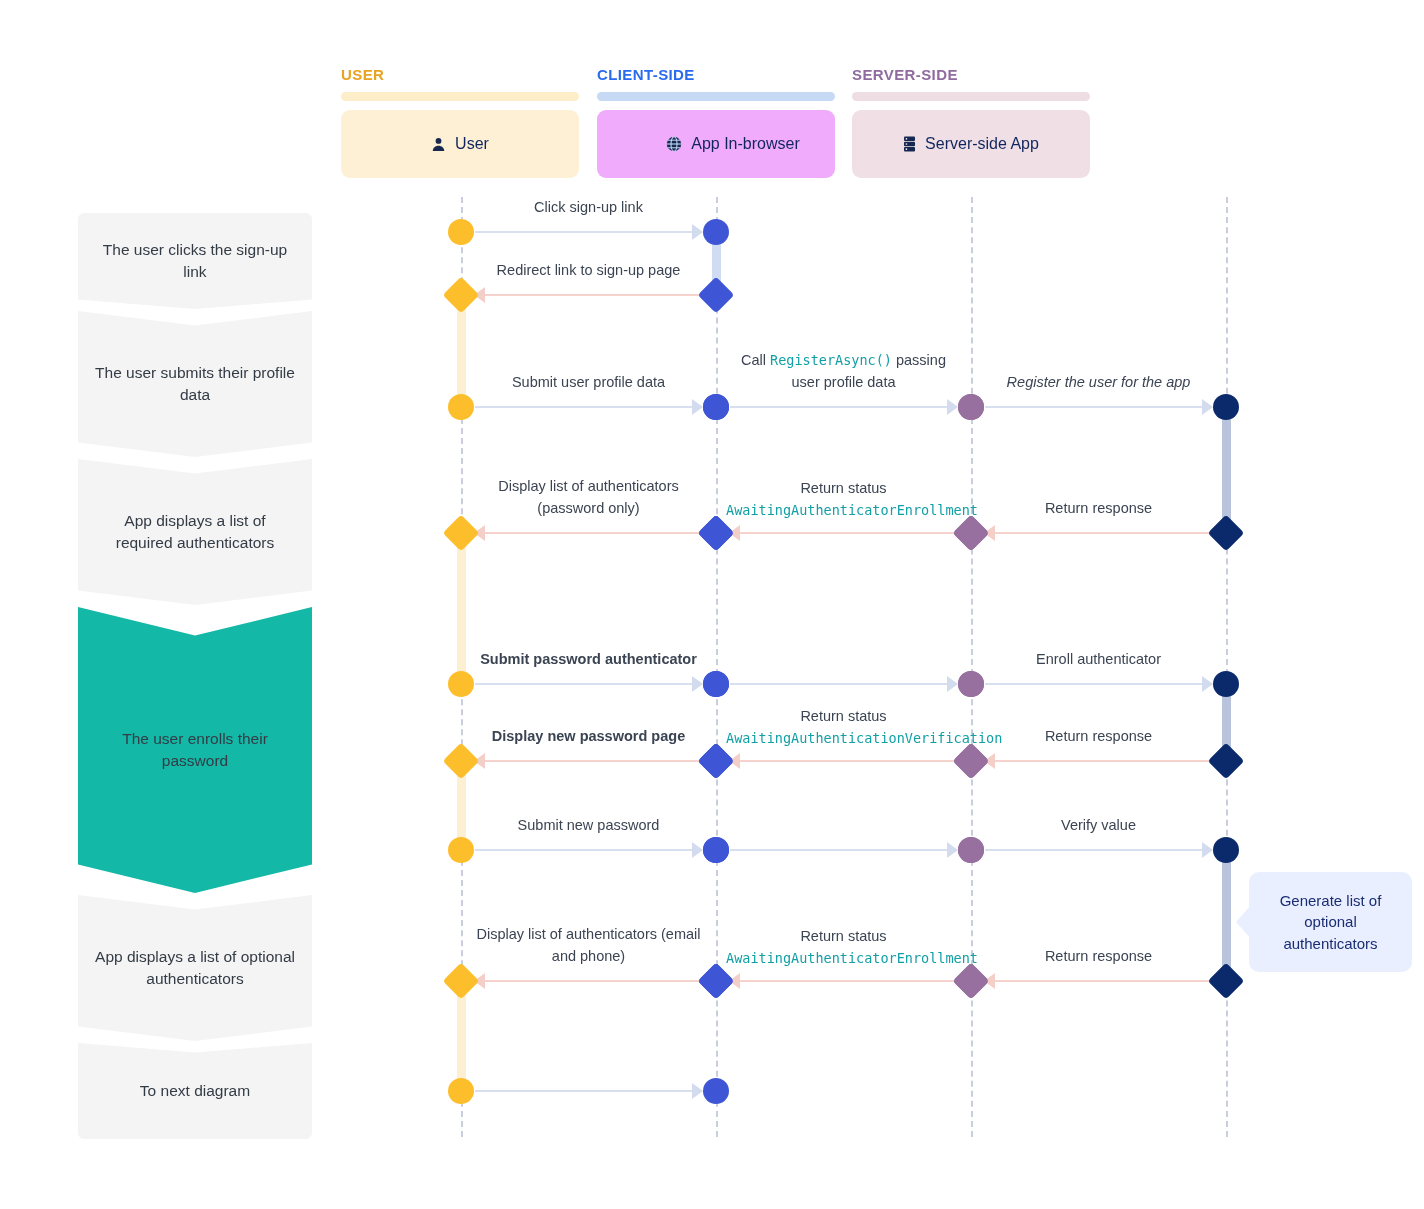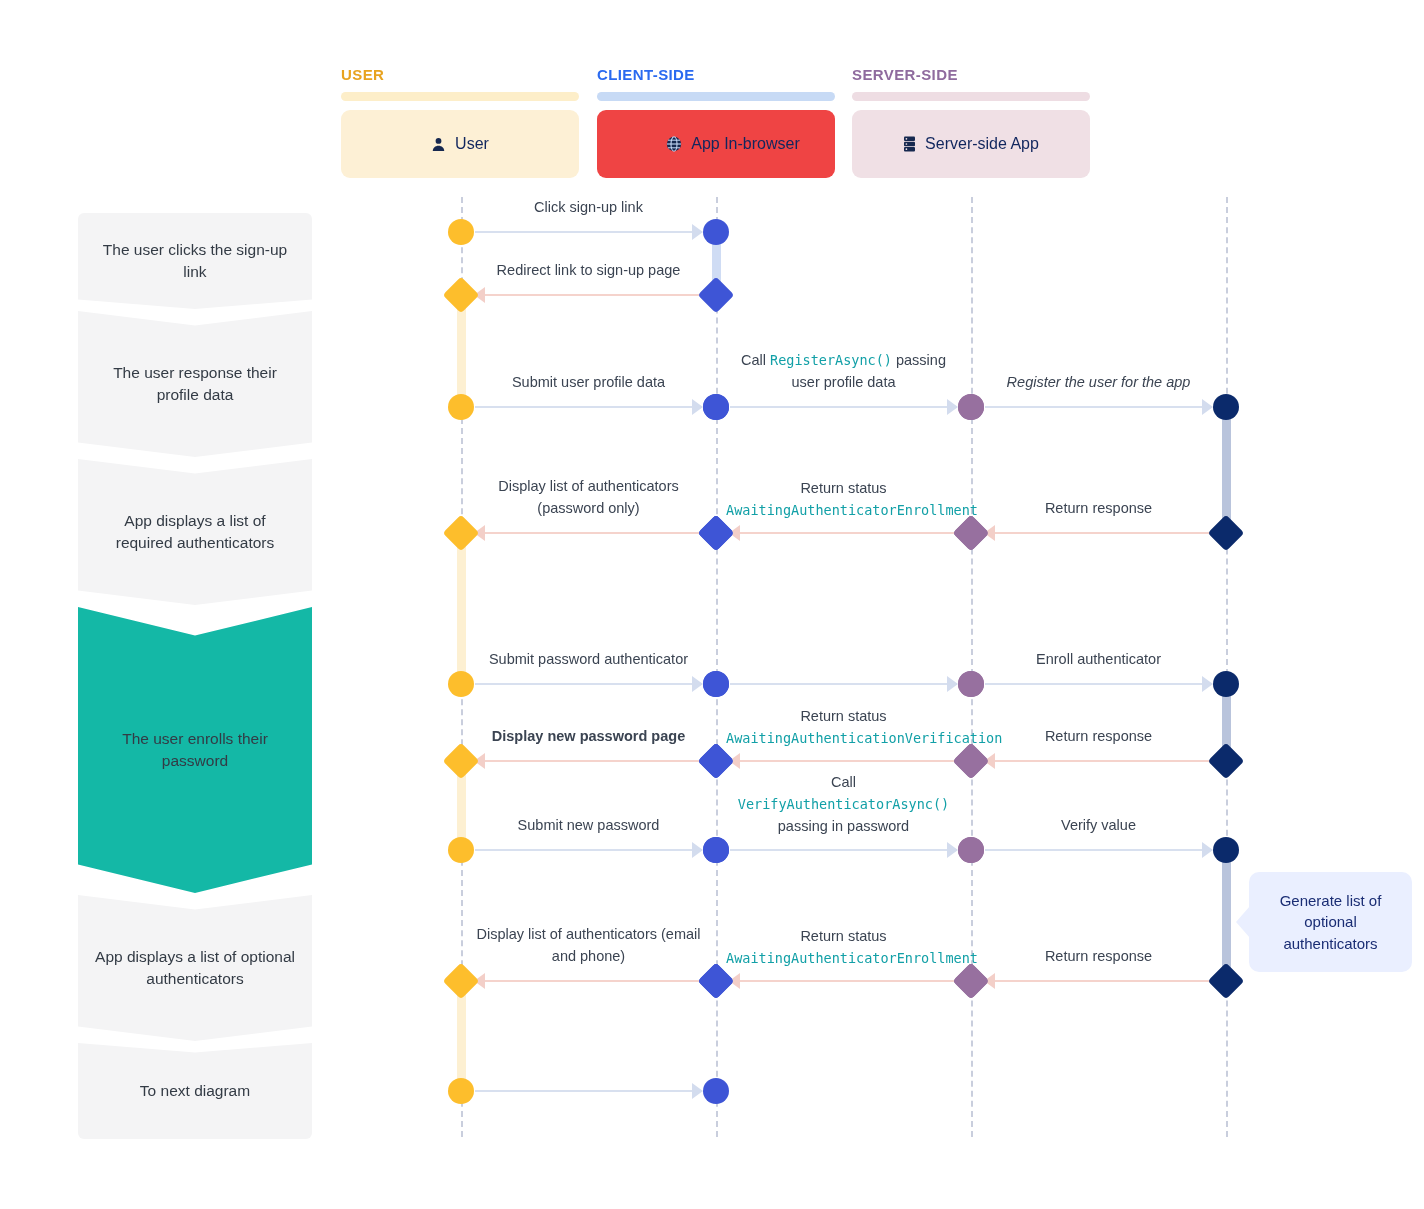--- a/index.html
+++ b/index.html
@@ -55,21 +55,21 @@
            border-right:14px solid #eaefff;}
 </style>
 </head>
 <body>
 
 <div id="page">
     <div class="step first" style="top: 213px; height: 96px; background: rgb(244, 244, 245); justify-content: flex-end;">
       <span class="step-label">The user clicks the sign-up link</span>
     </div>
     <div class="step notch" style="top: 311px; height: 146px; background: rgb(244, 244, 245);">
-      <span class="step-label">The user response their profile data</span>
+      <span class="step-label">The user submits their profile data</span>
     </div>
     <div class="step notch" style="top: 459px; height: 146px; background: rgb(244, 244, 245);">
       <span class="step-label">App displays a list of required authenticators</span>
     </div>
     <div class="step notch" style="top: 607px; height: 286px; background: #14b8a6;">
       <span class="step-label">The user enrolls their password</span>
     </div>
     <div class="step notch" style="top: 895px; height: 146px; background: rgb(244, 244, 245);">
       <span class="step-label">App displays a list of optional authenticators</span>
     </div>
@@ -86,21 +86,21 @@
             <path d="M1.9 15c0-3.3 2.7-5.6 6.1-5.6S14.1 11.7 14.1 15z" fill="#16284f"></path>
           </svg>
         </span>
         <span>User</span>
       </div>
     </div>
     <div class="lifeline" style="left: 461px;"></div>
     <div class="col-head" style="left: 597px; top: 66px; width: 238px;">
       <div class="col-title" style="color: rgb(42, 106, 240);">CLIENT-SIDE</div>
       <div class="col-bar" style="background: rgb(199, 218, 245);"></div>
-      <div class="col-box" style="background: #ef4444; padding-left: 34px;">
+      <div class="col-box" style="background: #f0abfc; padding-left: 34px;">
         <span class="glyph">
           <svg width="16" height="16" viewBox="0 0 16 16">
             <circle cx="8" cy="8" r="7.2" fill="#16284f"></circle>
             <ellipse cx="8" cy="8" rx="3" ry="7.2" fill="none" stroke="#c7daf7" stroke-width="1.1"></ellipse>
             <line x1="1" y1="8" x2="15" y2="8" stroke="#c7daf7" stroke-width="1.1"></line>
             <line x1="2" y1="4.2" x2="14" y2="4.2" stroke="#c7daf7" stroke-width="1"></line>
             <line x1="2" y1="11.8" x2="14" y2="11.8" stroke="#c7daf7" stroke-width="1"></line>
           </svg>
         </span>
         <span>App In-browser</span>
@@ -187,21 +187,21 @@
       <div class="line"></div>
       <div class="head"></div>
     </div>
     <div class="lbl" style="left: 981px; width: 235px; top: 498px;">Return response</div>
     <div class="node dia" style="left: 1213px; top: 520px; background: rgb(11, 42, 107); transform: rotate(45deg);"></div>
     <div class="node dia" style="left: 958px; top: 520px; background: rgb(151, 112, 159);"></div>
     <div class="msg r" style="left: 475px; width: 227px; top: 683px;">
       <div class="line"></div>
       <div class="head"></div>
     </div>
-    <div class="lbl" style="left: 471px; width: 235px; top: 649px;">Submit password authenticator</div>
+    <div class="lbl" style="left: 471px; width: 235px; top: 649px; font-weight: bold;">Submit password authenticator</div>
     <div class="node circ" style="left: 448px; top: 671px; background: rgb(253, 190, 44);"></div>
     <div class="node circ" style="left: 703px; top: 671px; background: rgb(62, 85, 214); transform: none;"></div>
     <div class="msg r" style="left: 730px; width: 227px; top: 683px;">
       <div class="line"></div>
       <div class="head"></div>
     </div>
     <div class="node circ" style="left: 703px; top: 671px; background: rgb(62, 85, 214);"></div>
     <div class="node circ" style="left: 958px; top: 671px; background: rgb(151, 112, 159); transform: none;"></div>
     <div class="msg r" style="left: 985px; width: 227px; top: 683px;">
       <div class="line"></div>
@@ -235,21 +235,20 @@
       <div class="line"></div>
       <div class="head"></div>
     </div>
     <div class="lbl" style="left: 471px; width: 235px; top: 815px;">Submit new password</div>
     <div class="node circ" style="left: 448px; top: 837px; background: rgb(253, 190, 44);"></div>
     <div class="node circ" style="left: 703px; top: 837px; background: rgb(62, 85, 214); transform: none;"></div>
     <div class="msg r" style="left: 730px; width: 227px; top: 849px;">
       <div class="line"></div>
       <div class="head"></div>
     </div>
-    <div class="lbl" style="left: 726px; width: 235px; top: 772px;"><span>Call </span><span class="code">VerifyAuthenticatorAsync()</span><span> passing in password</span></div>
     <div class="node circ" style="left: 703px; top: 837px; background: rgb(62, 85, 214);"></div>
     <div class="node circ" style="left: 958px; top: 837px; background: rgb(151, 112, 159); transform: none;"></div>
     <div class="msg r" style="left: 985px; width: 227px; top: 849px;">
       <div class="line"></div>
       <div class="head"></div>
     </div>
     <div class="lbl" style="left: 981px; width: 235px; top: 815px;">Verify value</div>
     <div class="node circ" style="left: 958px; top: 837px; background: rgb(151, 112, 159);"></div>
     <div class="node circ" style="left: 1213px; top: 837px; background: rgb(11, 42, 107); transform: none;"></div>
     <div class="msg l" style="left: 475px; width: 227px; top: 980px;">

